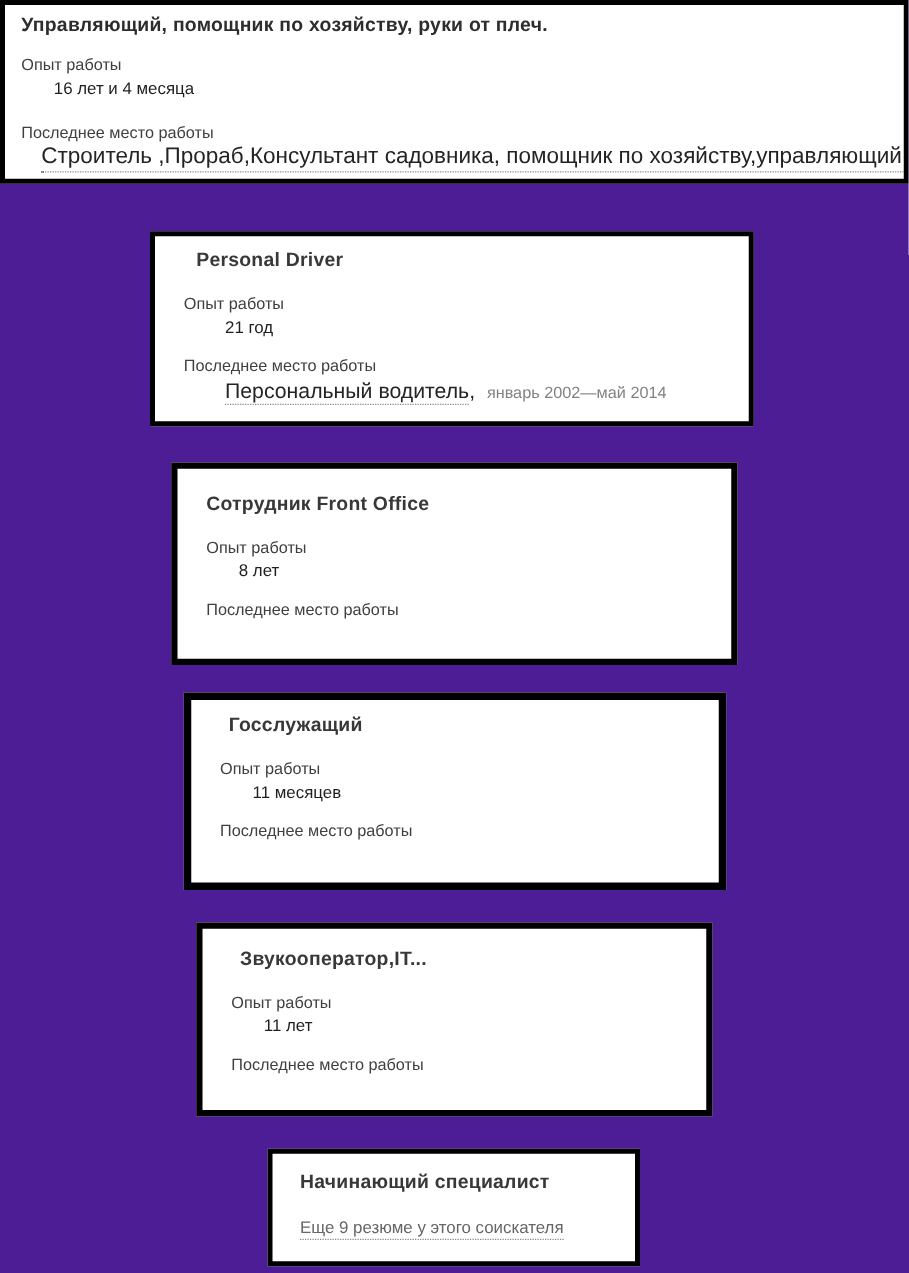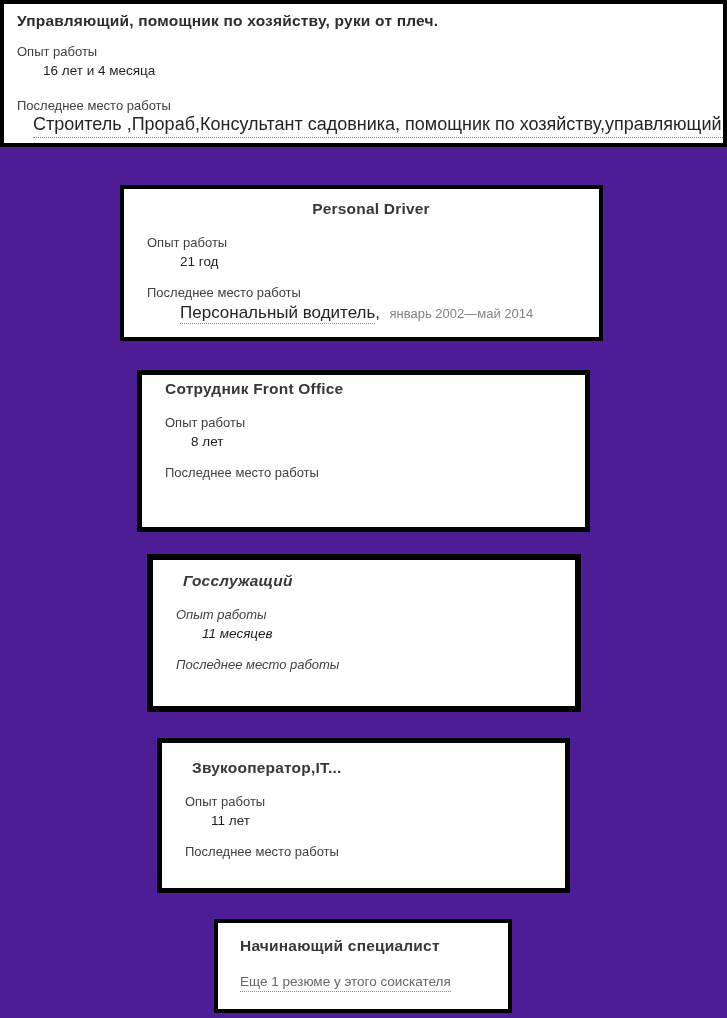--- a/index.html
+++ b/index.html
@@ -31,26 +31,26 @@
   #card-0 .field-value { }
   #card-0 .field-job { margin-top:20px; }
   #card-0 .lastjob-line { margin:1px 0 0 16px; }
   #card-0 .job-link { display:block; width:100%; font-size:18px; white-space:nowrap; overflow:hidden; padding-bottom:2px; }
 
   
   .result .field-exp { margin-top:17px; }
   .result .field-job { margin-top:16px; }
 
   #card-1 { left:120px; top:185px; width:483px; height:156px; border-width:4px; padding:11px 14px 0 23px; }
-  #card-1 .card-title { margin-left:10px;text-align:center; }
+  #card-1 .card-title { margin-left:10px; }
   #card-1 .field-value, #card-1 .lastjob-line { margin-left:33px; }
 
-  #card-2 { left:137px; top:370px; width:453px; height:162px; border-width:5px; padding:5px 12px 0 23px; }
+  #card-2 { left:137px; top:370px; width:453px; height:162px; border-width:5px; padding:20px 12px 0 23px; }
 
-  #card-3 { left:147px; top:554px; width:434px; height:158px; border-width:6px; padding:12px 12px 0 23px;font-style:italic; }
+  #card-3 { left:147px; top:554px; width:434px; height:158px; border-width:6px; padding:12px 12px 0 23px; }
   #card-3 .card-title { margin-left:7px; }
 
   #card-4 { left:157px; top:738px; width:413px; height:155px; border-width:5px; padding:16px 12px 0 23px; }
   #card-4 .card-title { margin-left:7px; }
 
   
   #card-5 { left:214px; top:919px; width:298px; height:94px; border-width:4px; padding:14px 0 0 22px; }
   .more-link {
     display:inline-block; margin-top:19px; font-size:13.5px; color:#666666;
     text-decoration:none; border-bottom:1px dotted #8a8a8a; padding-bottom:2px; cursor:pointer;
@@ -118,16 +118,16 @@
       <div class="field-label">Опыт работы</div>
       <div class="field-value">11 лет</div>
     </div>
     <div class="field field-job">
       <div class="field-label">Последнее место работы</div>
     </div>
   </div>
 
   <div class="card" id="card-5">
     <div class="card-title">Начинающий специалист</div>
-    <a class="more-link">Еще 1 резюме у этого соискателя</a>
+    <a class="more-link">Еще 9 резюме у этого соискателя</a>
   </div>
 
 </div>
 
 </body></html>

